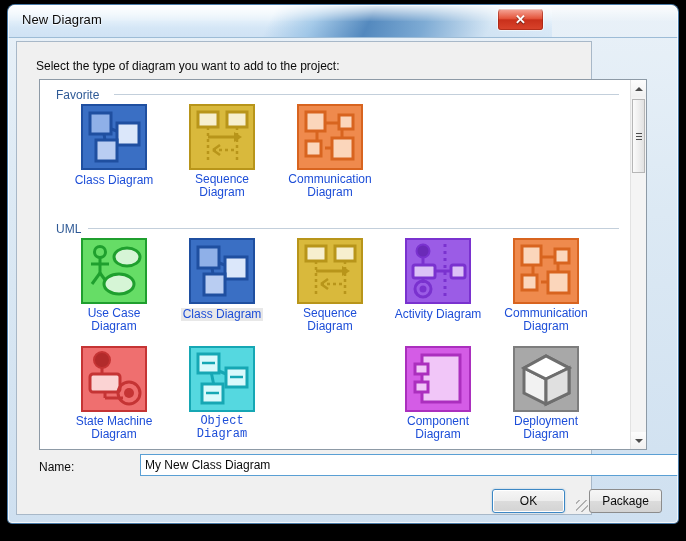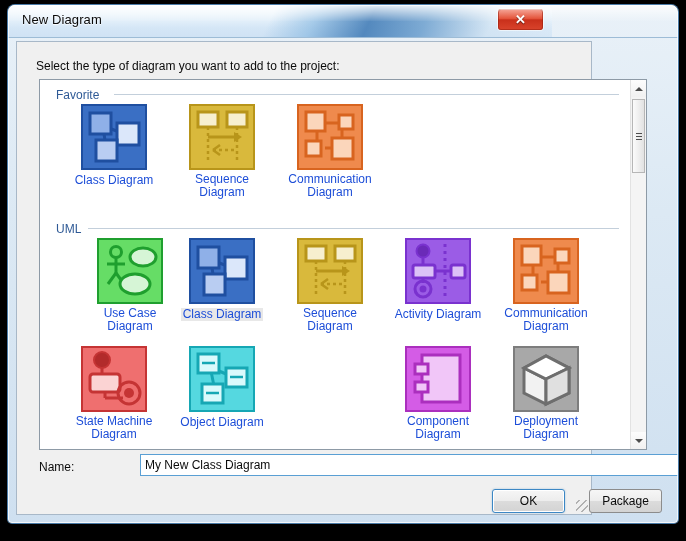--- a/index.html
+++ b/index.html
@@ -373,21 +373,21 @@
               <rect x="42" y="11" width="14" height="14" fill="#fbd6bb" stroke="#d8641f" stroke-width="3"></rect>
               <rect x="9" y="37" width="15" height="15" fill="#fbd6bb" stroke="#d8641f" stroke-width="3"></rect>
               <rect x="35" y="34" width="21" height="21" fill="#fbd6bb" stroke="#d8641f" stroke-width="3"></rect>
             </svg>
             <span class="cap">Communication Diagram</span>
           </div>
 
           <div class="section-header" style="left:16px; top:142px;">UML</div>
           <div class="section-rule" style="left:48px; top:148px; width:531px;"></div>
 
-          <div class="tile" style="left:38px; top:158px;text-decoration:underline;">
+          <div class="tile" style="left:22px; top:158px;text-decoration:underline;">
             <svg class="art" viewBox="0 0 66 66">
               <rect x="1" y="1" width="64" height="64" fill="#66dd66" stroke="#1f9f2e" stroke-width="2"></rect>
               <circle cx="19" cy="14" r="5.5" fill="none" stroke="#1f9f2e" stroke-width="3"></circle>
               <line x1="19" y1="20" x2="19" y2="35" stroke="#1f9f2e" stroke-width="3"></line>
               <line x1="10" y1="26" x2="28" y2="26" stroke="#1f9f2e" stroke-width="3"></line>
               <line x1="19" y1="35" x2="11" y2="46" stroke="#1f9f2e" stroke-width="3"></line>
               <line x1="19" y1="35" x2="27" y2="46" stroke="#1f9f2e" stroke-width="3"></line>
               <ellipse cx="46" cy="19" rx="13" ry="9" fill="#d6f5d6" stroke="#1f9f2e" stroke-width="3"></ellipse>
               <ellipse cx="38" cy="46" rx="15" ry="10" fill="#d6f5d6" stroke="#1f9f2e" stroke-width="3"></ellipse>
             </svg>
@@ -460,21 +460,21 @@
               <line x1="21" y1="22" x2="21" y2="28" stroke="#c53434" stroke-width="3"></line>
               <rect x="9" y="28" width="30" height="18" rx="3" fill="#fbd3d3" stroke="#c53434" stroke-width="3"></rect>
               <line x1="24" y1="46" x2="24" y2="52" stroke="#c53434" stroke-width="3"></line>
               <line x1="24" y1="52" x2="42" y2="52" stroke="#c53434" stroke-width="3"></line>
               <circle cx="48" cy="47" r="11" fill="none" stroke="#c53434" stroke-width="3"></circle>
               <circle cx="48" cy="47" r="5" fill="#c53434"></circle>
             </svg>
             <span class="cap">State Machine Diagram</span>
           </div>
 
-          <div class="tile" style="left:130px; top:266px;">
+          <div class="tile" style="left:130px; top:266px;font-family:Liberation Mono, monospace;">
             <svg class="art" viewBox="0 0 66 66">
               <rect x="1" y="1" width="64" height="64" fill="#55d8e0" stroke="#16a7b4" stroke-width="2"></rect>
               <line x1="25" y1="23" x2="42" y2="30" stroke="#16a7b4" stroke-width="3"></line>
               <line x1="22" y1="25" x2="25" y2="40" stroke="#16a7b4" stroke-width="3"></line>
               <rect x="9" y="8" width="21" height="19" fill="#dafafc" stroke="#16a7b4" stroke-width="3"></rect>
               <line x1="13" y1="17" x2="26" y2="17" stroke="#16a7b4" stroke-width="2.5"></line>
               <rect x="37" y="22" width="21" height="19" fill="#dafafc" stroke="#16a7b4" stroke-width="3"></rect>
               <line x1="41" y1="31" x2="54" y2="31" stroke="#16a7b4" stroke-width="2.5"></line>
               <rect x="13" y="38" width="21" height="19" fill="#dafafc" stroke="#16a7b4" stroke-width="3"></rect>
               <line x1="17" y1="47" x2="30" y2="47" stroke="#16a7b4" stroke-width="2.5"></line>

